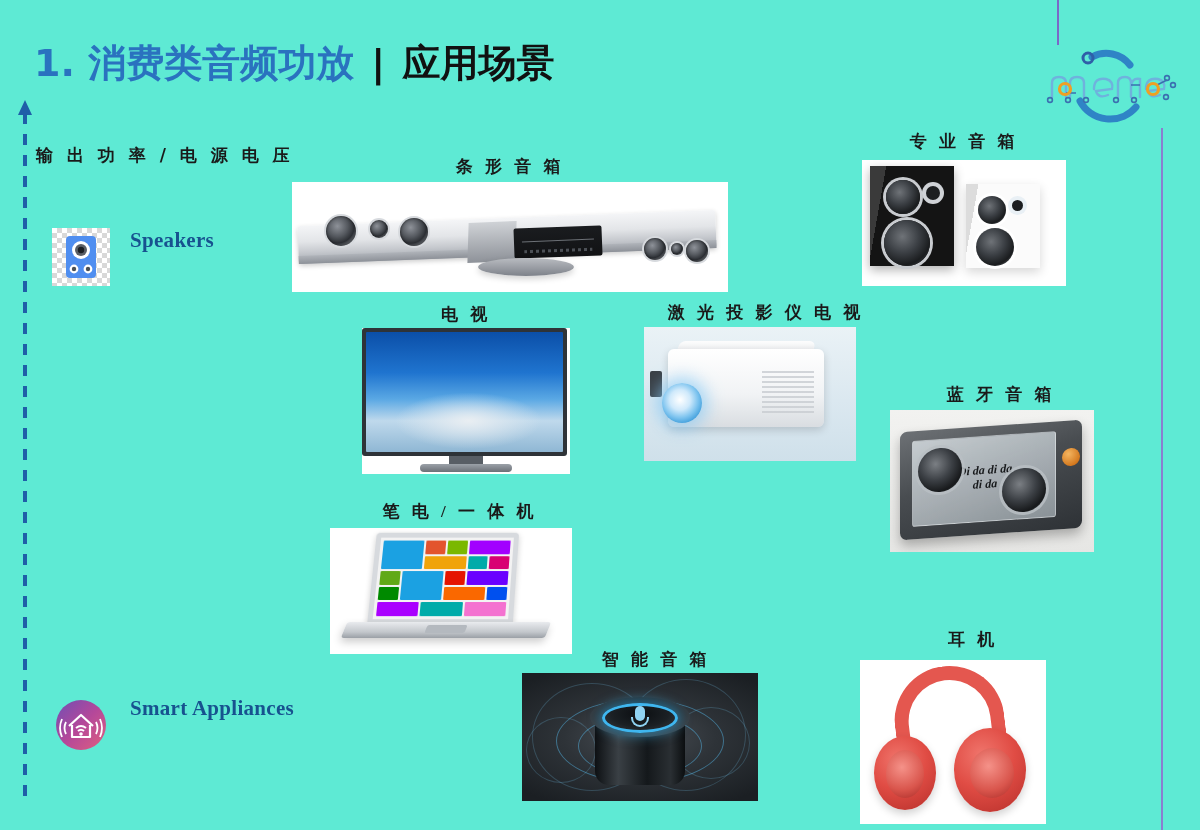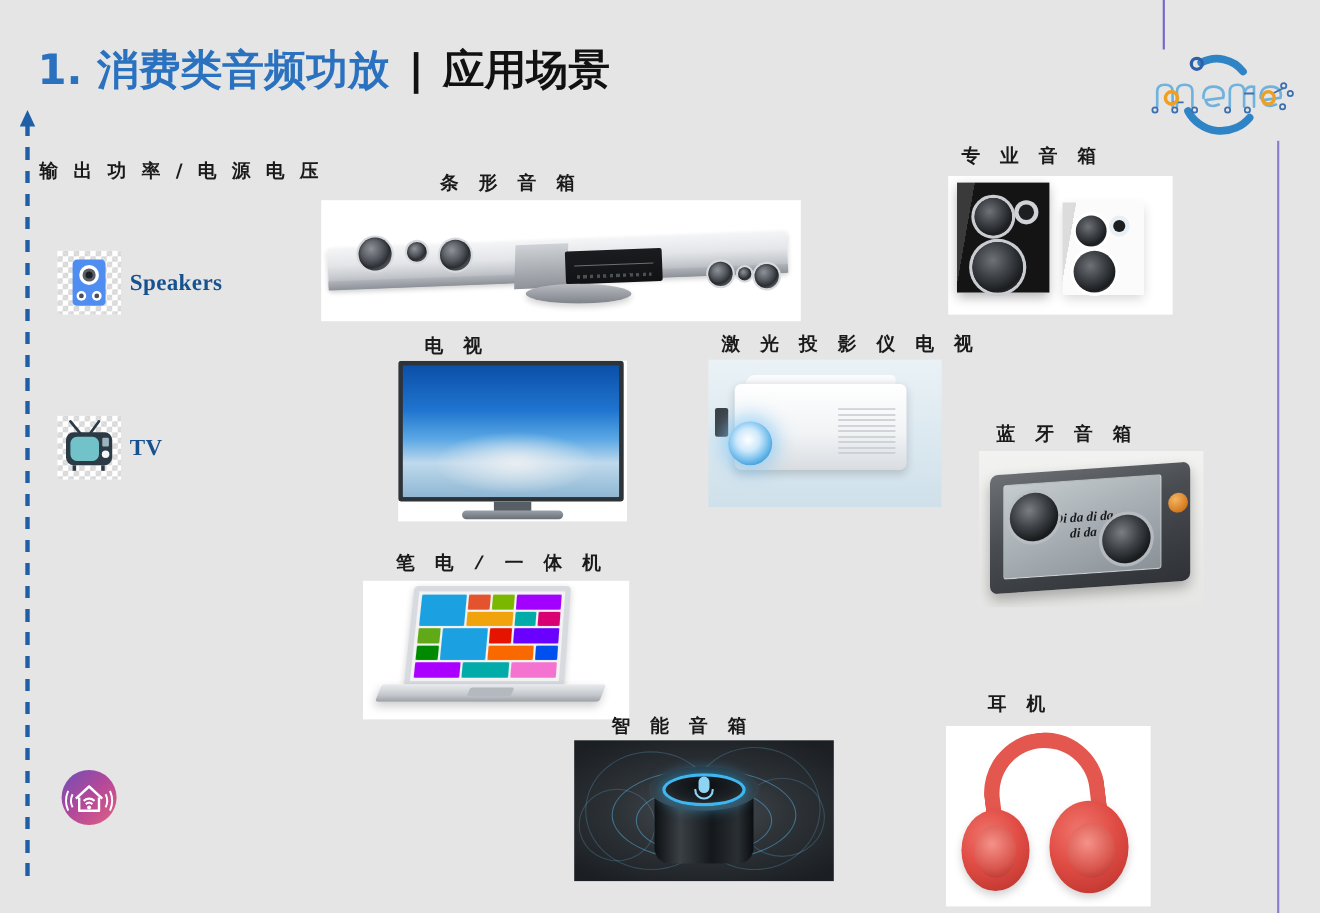--- a/index.html
+++ b/index.html
@@ -10,21 +10,21 @@
     height: 830px;
     background: #ffffff;
     font-family: "Liberation Sans", "DejaVu Sans", sans-serif;
     overflow: hidden;
   }
 
   #slide {
     position: relative;
     width: 1200px;
     height: 830px;
-    background: #e5e5e5;
+    background: #5eead4;
   }
 
   
   .title-block {
     position: absolute;
     left: 34px;
     top: 38px;
     font-size: 38px;
     font-weight: bold;
     letter-spacing: 0px;
@@ -90,22 +90,21 @@
     color: #1a1a1a;
     letter-spacing: 4px;
     white-space: nowrap;
     font-family: "DejaVu Sans", "Liberation Sans", sans-serif;
   }
 
   
   .cat {
     position: absolute;
     display: flex;
-    align-items: center;
-    gap: 8px;
+    gap: 20px;
   }
   .cat-icon {
     width: 58px; height: 58px;
     position: relative;
     flex: none;
     
     background-image:
       linear-gradient(45deg, #d8d8d8 25%, transparent 25%, transparent 75%, #d8d8d8 75%),
       linear-gradient(45deg, #d8d8d8 25%, transparent 25%, transparent 75%, #d8d8d8 75%);
     background-size: 10px 10px;
@@ -126,21 +125,22 @@
 
   
   .prod { position: absolute; }
   .prod-label {
     position: absolute;
     font-size: 17px;
     font-weight: bold;
     color: #1a1a1a;
     letter-spacing: 4px;
     white-space: nowrap;
-    font-family: Liberation Mono, monospace;
+    text-align: center;
+    font-family: Liberation Serif, serif;
   }
   .prod-img {
     position: absolute;
     overflow: hidden;
   }
 
   
   .sb-stage { background: #ffffff; }
   .sb-bar {
     position: absolute;
@@ -442,34 +442,20 @@
         <circle cx="29" cy="22" r="3.2" fill="#1c1f23"></circle>
         <circle cx="22" cy="41" r="4.4" fill="#ffffff"></circle>
         <circle cx="22" cy="41" r="2.2" fill="#4a4f55"></circle>
         <circle cx="36" cy="41" r="4.4" fill="#ffffff"></circle>
         <circle cx="36" cy="41" r="2.2" fill="#4a4f55"></circle>
       </svg>
     </div>
     <div class="cat-label">Speakers</div>
   </div>
 
-  <div class="cat" style="left:52px; top:378px;">
-    <div class="cat-icon">
-      <svg viewBox="0 0 58 58">
-        <path d="M21 16 L12 5 M30 16 L38 5" stroke="#2b3a45" stroke-width="2.4" fill="none" stroke-linecap="round"></path>
-        <rect x="8" y="15" width="42" height="30" rx="7" fill="#2b3a45"></rect>
-        <rect x="12" y="19" width="26" height="22" rx="6" fill="#72c3c9"></rect>
-        <rect x="41" y="20" width="6" height="8" rx="1" fill="#9fb3bf"></rect>
-        <circle cx="44" cy="35" r="3.4" fill="#f4f7f8"></circle>
-        <rect x="14" y="45" width="3.2" height="5" fill="#2b3a45"></rect>
-        <rect x="40" y="45" width="3.2" height="5" fill="#2b3a45"></rect>
-      </svg>
-    </div>
-    <div class="cat-label">TV</div>
-  </div>
 
 
   <div class="cat" style="left:52px; top:696px;">
     <div class="cat-icon no-checker">
       <svg viewBox="0 0 58 58">
         <defs>
           <linearGradient id="smg" x1="0" y1="0" x2="1" y2="1">
             <stop offset="0%" stop-color="#6f4fb5"></stop>
             <stop offset="50%" stop-color="#b4489a"></stop>
             <stop offset="100%" stop-color="#e0617f"></stop>
@@ -480,20 +466,21 @@
         <path d="M20 29 L20 41 L38 41 L38 29" fill="none" stroke="#ffffff" stroke-width="2.2" stroke-linejoin="round"></path>
         <path d="M24 32 Q29 28 34 32" fill="none" stroke="#ffffff" stroke-width="2"></path>
         <path d="M26 35 Q29 32.5 32 35" fill="none" stroke="#ffffff" stroke-width="2"></path>
         <circle cx="29" cy="38" r="1.8" fill="#ffffff"></circle>
         <path d="M14 26 Q11 32 14 38" fill="none" stroke="#ffffff" stroke-width="1.8"></path>
         <path d="M10 23 Q6 32 10 41" fill="none" stroke="#ffffff" stroke-width="1.8"></path>
         <path d="M44 26 Q47 32 44 38" fill="none" stroke="#ffffff" stroke-width="1.8"></path>
         <path d="M48 23 Q52 32 48 41" fill="none" stroke="#ffffff" stroke-width="1.8"></path>
       </svg>
     </div>
+    <div class="cat-label">Smart Appliances</div>
   </div>
 
   <div class="prod">
     <div class="prod-label" style="left:400px; top:155px; width:220px;">条 形 音 箱</div>
     <div class="prod-img sb-stage" style="left:292px; top:182px; width:436px; height:110px;">
       <div class="sb-bar"></div>
       <div class="sb-block"></div>
       <div class="sb-panel">
           <div class="sb-panel-line"></div>
           <div class="sb-panel-dots"></div>

